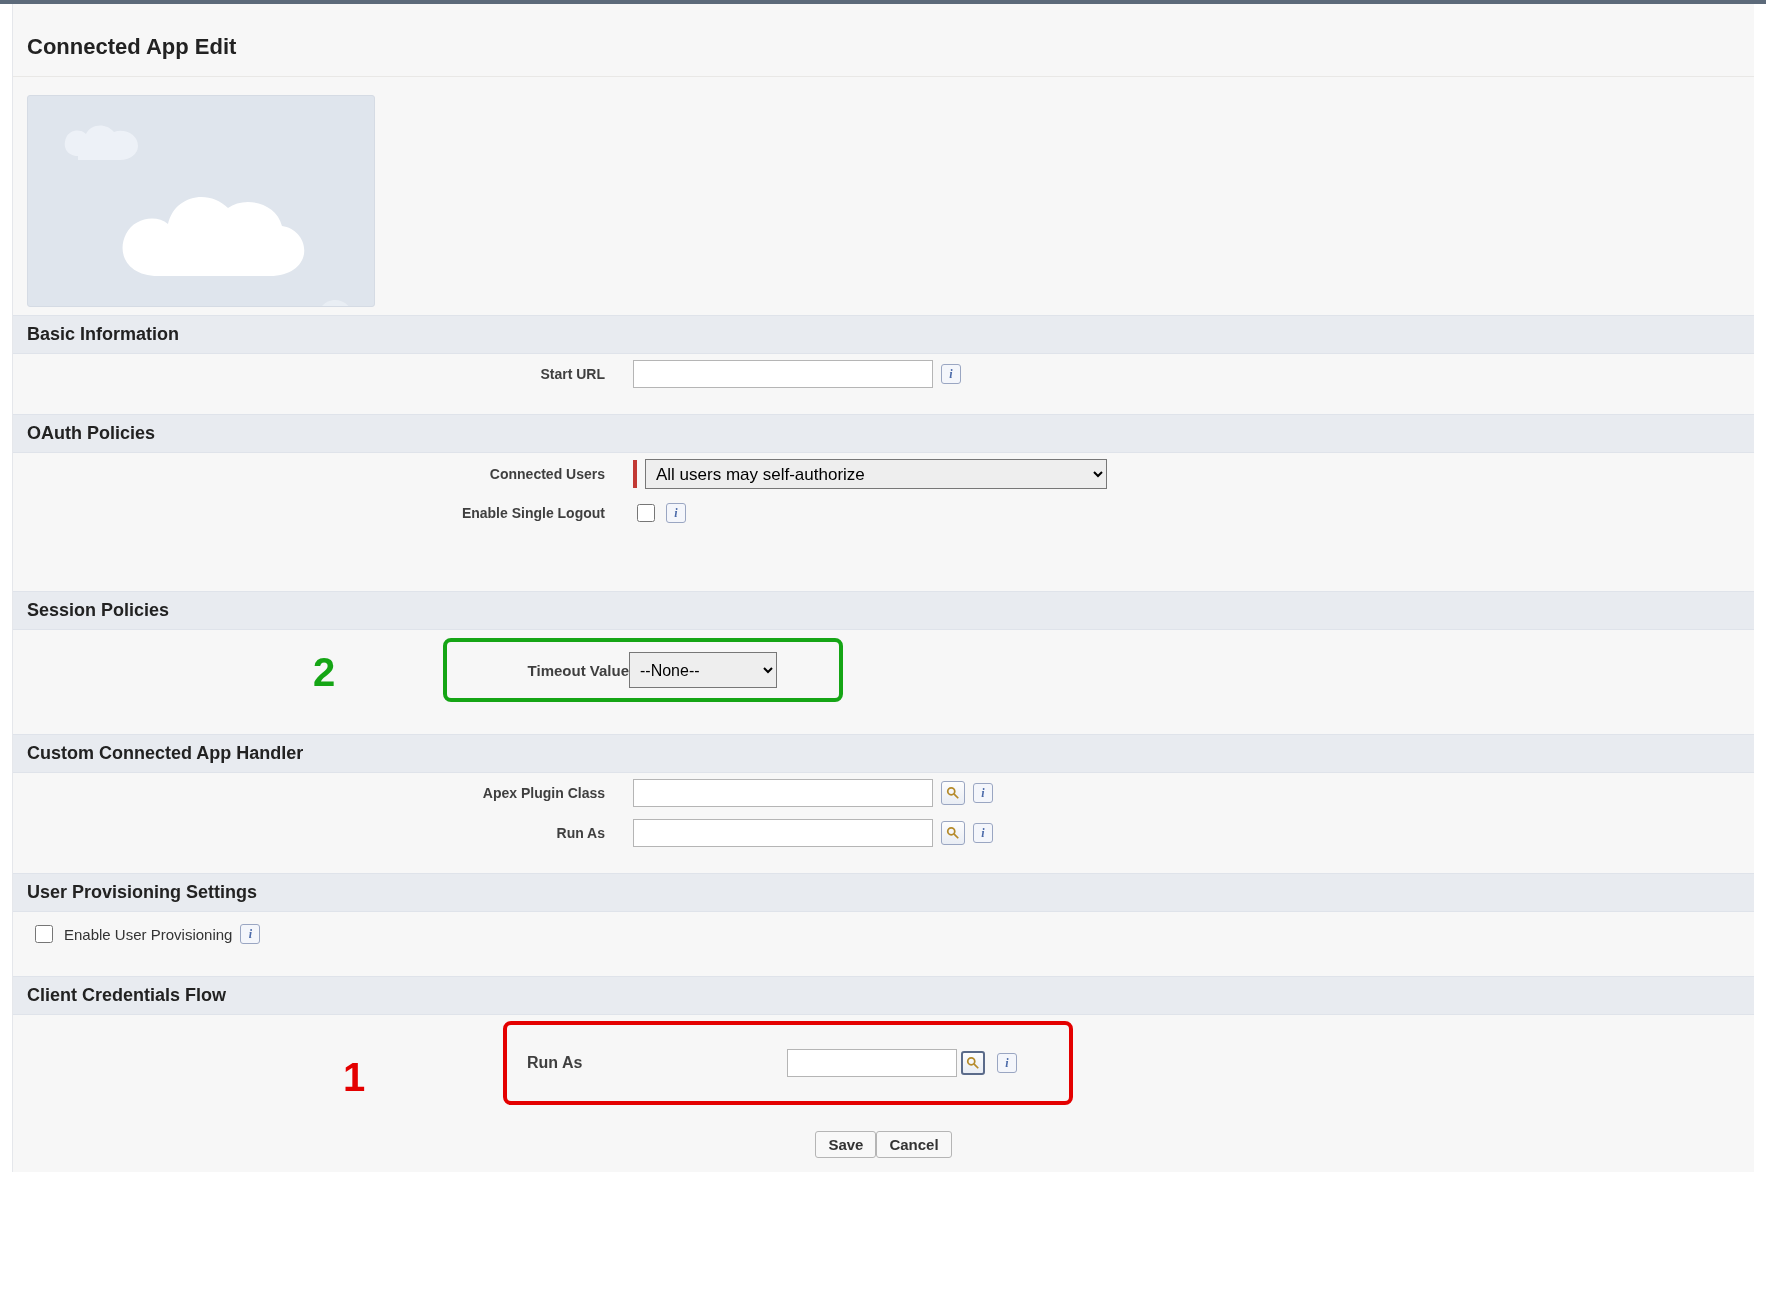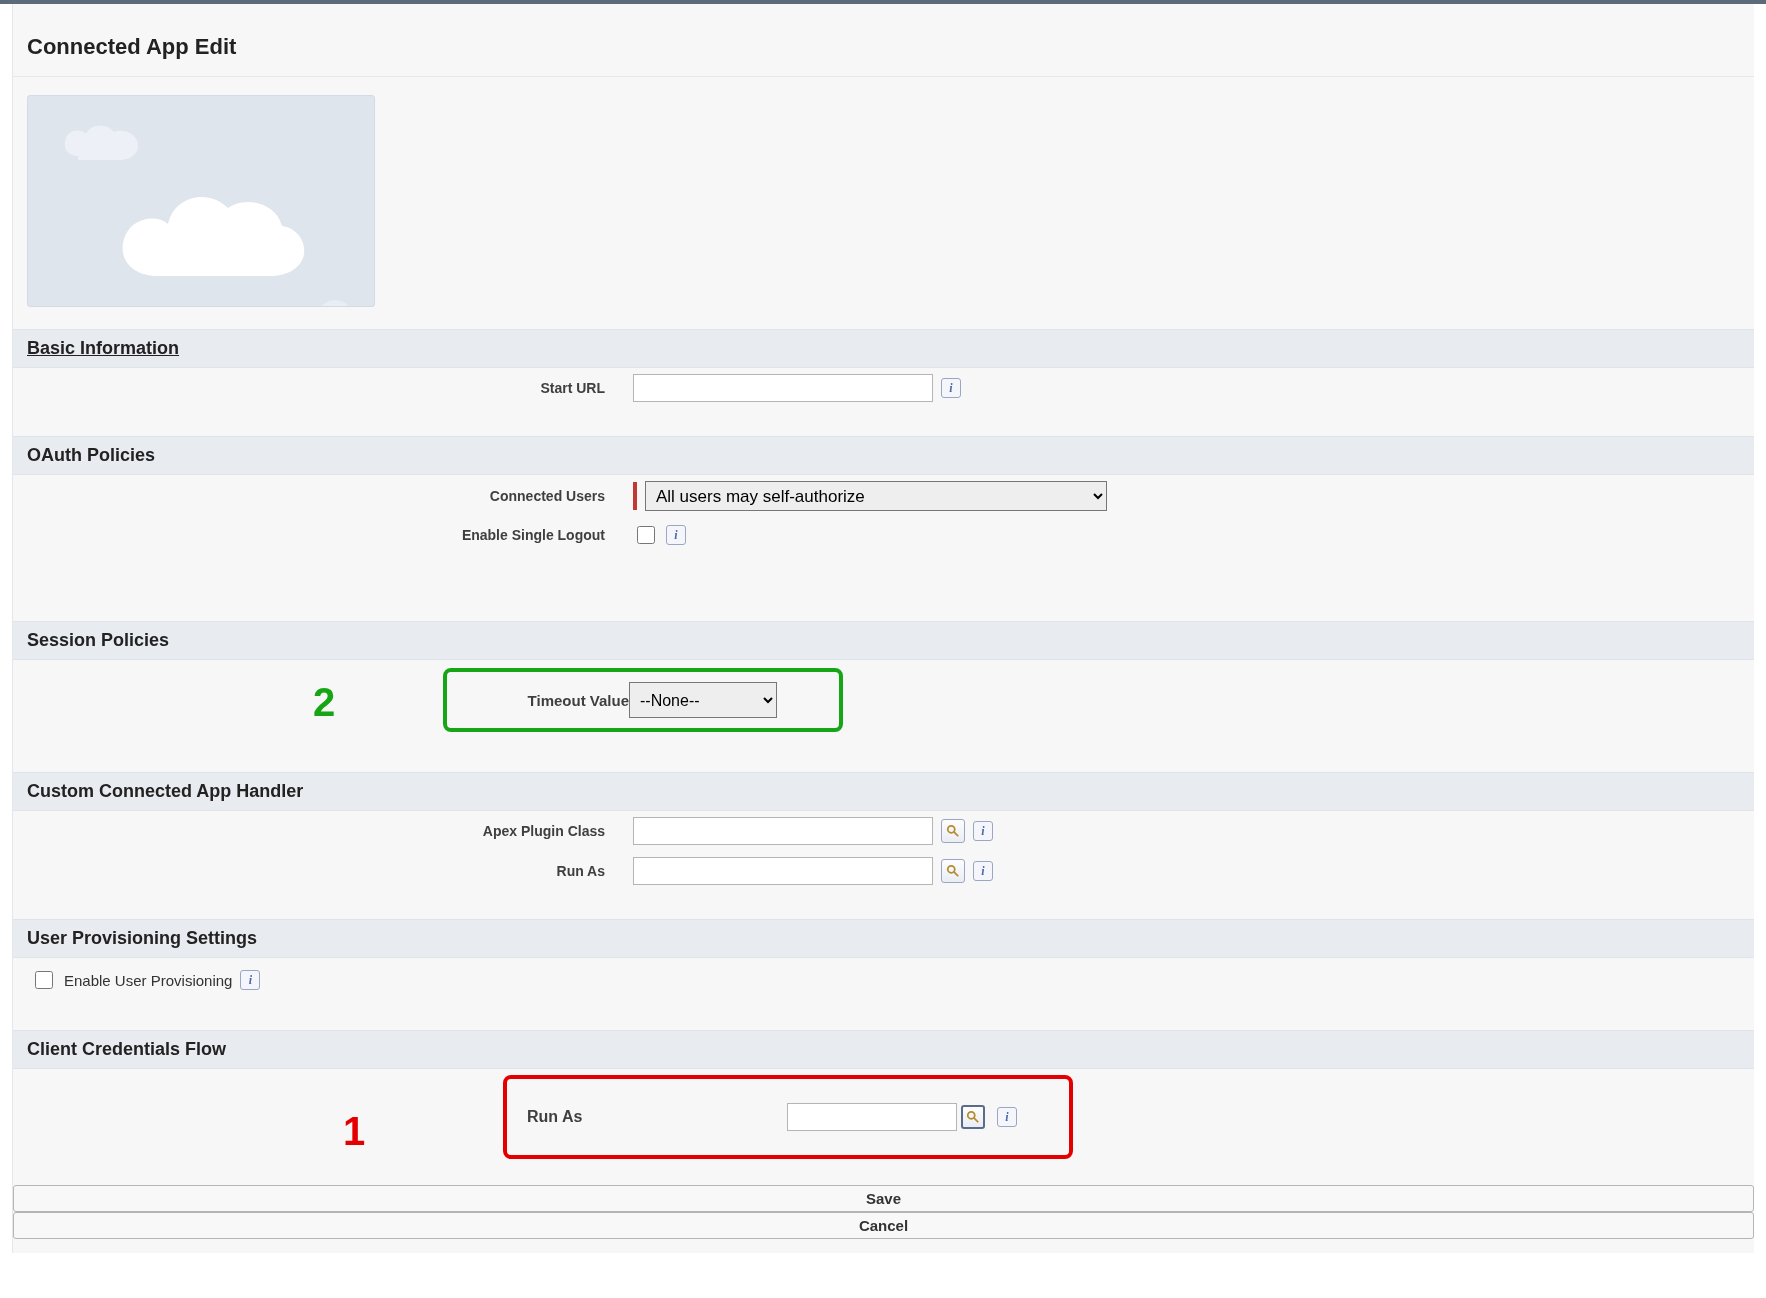--- a/index.html
+++ b/index.html
@@ -2,43 +2,43 @@
 <html><head>
 <meta charset="utf-8">
 <style>
   * { box-sizing: border-box; }
   html,body { margin:0; padding:0; font-family: Arial, Helvetica, sans-serif; font-size:13px; color:#222; background:#fff;}
   .page-wrap { width:1766px; height:1298px; position:relative; border-top:4px solid #5c6a7a; background:#fff; transform-origin:0 0;}
   .outer { margin:0 12px; border-left:1px solid #e5e7eb; background:#f7f7f7;}
   .page-title { font-size:22px; font-weight:bold; padding:30px 14px 16px; border-bottom:1px solid #e9e8e6; background:#f7f7f7;}
   .logo-area { padding:18px 14px 6px; background:#f7f7f7;}
   .logo-box { width:348px; height:212px; background:#dfe5ed; border:1px solid #d5dbe4; border-radius:3px; position:relative; overflow:hidden;}
-  .section-header { background:#e8ebf0; padding:8px 14px; font-size:18px; font-weight:bold; color:#222; border-top:1px solid #dfe3ea; border-bottom:1px solid #dfe3ea; margin-top:28px;}
-  .section-header.first-section { margin-top:16px;text-decoration:underline;}
+  .section-header { background:#e8ebf0; padding:8px 14px; font-size:18px; font-weight:bold; color:#222; border-top:1px solid #dfe3ea; border-bottom:1px solid #dfe3ea; margin-top:20px;}
+  .section-header.first-section { margin-top:2px;}
   .form-body { background:#f7f7f7;}
   .form-row { display:flex; align-items:center; padding:6px 0;}
   .label-col { width:620px; text-align:right; padding-right:28px; font-size:14px; font-weight:bold; color:#3f3f3f;}
   .input-col { display:flex; align-items:center; gap:8px;}
   input[type=text].txt { height:28px; width:300px; border:1px solid #b5b5b5; background:#fff; padding:2px 6px; font-size:15px;}
   input[type=text].txt-sm { height:28px; width:170px; border:1px solid #b5b5b5; background:#fff; padding:2px 6px; font-size:15px;}
   select.sel-lg { height:30px; width:462px; border:1px solid #777; background:#eee; font-size:17px; padding:2px 6px;}
   select.sel-sm { height:36px; width:148px; border:1px solid #777; background:#eee; font-size:16px; padding:2px 6px;}
   input[type=checkbox].cb { width:18px; height:18px;}
   .required-bar { display:inline-block; width:4px; height:28px; background:#c23934; margin-right:0px;}
   .info-icon { width:20px; height:20px; border:1px solid #9aa6c2; border-radius:3px; display:inline-flex; align-items:center; justify-content:center; background:#f4f6fb; font-family:Georgia,serif; font-weight:bold; color:#4b6aa9; font-size:12px; line-height:1; font-style:italic;}
   .lookup-btn { width:24px; height:24px; border:1px solid #9aa6c2; border-radius:3px; background:linear-gradient(#fdfdfd,#e9edf4); display:inline-flex; align-items:center; justify-content:center; cursor:pointer; padding:0;}
   .lookup-btn.hl { border:2px solid #5b6b8a; }
   .lookup-btn svg { width:14px; height:14px; }
   .prov-row { padding:10px 18px; display:flex; align-items:center; gap:8px; font-size:15px; color:#333;}
   .highlight-green { border:4px solid #15a515; border-radius:8px; }
   .highlight-red { border:4px solid #e40000; border-radius:8px; }
   .annot { position:absolute; font-size:40px; font-weight:bold; }
   .annot.green { color:#15a515; }
   .annot.red { color:#e40000; }
-  .button-bar { text-align:center; padding:8px 0 14px; background:#f7f7f7; display:flex; justify-content:center; gap:0;flex-direction:column;}
+  .button-bar { text-align:center; padding:8px 0 14px; background:#f7f7f7; display:flex; justify-content:center; gap:0;}
   .btn { background:#f8f8f8; border:1px solid #b5b5b5; border-radius:3px; padding:4px 12px; font-size:15px; font-weight:bold; color:#333; cursor:pointer;}
   .cloud-svg { position:absolute; }
 </style>
 </head>
 <body>
 
 <div class="page-wrap">
   <div class="outer">
 
     <div class="page-title">Connected App Edit</div>

